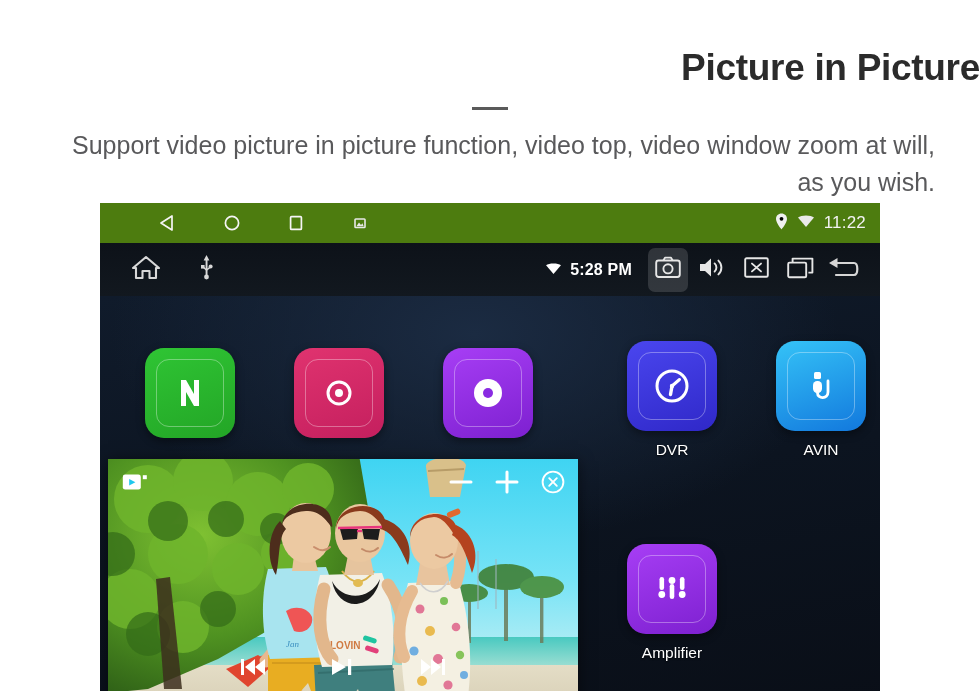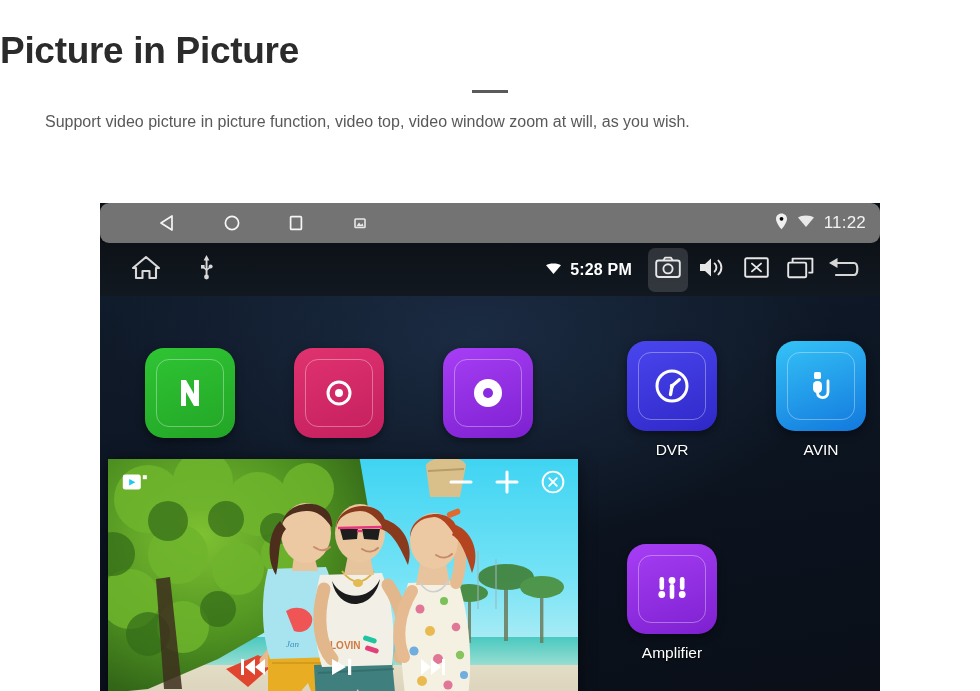--- a/index.html
+++ b/index.html
@@ -7,40 +7,40 @@
     width: 980px;
     height: 691px;
     background: #ffffff;
     font-family: "Liberation Sans", sans-serif;
     overflow: hidden;
   }
 
   
   .page-header {
     width: 980px;
-    padding-top: 30px;
-    text-align: left;
+    padding-top: 47px;
+    text-align: right;
   }
   .page-title {
     font-size: 37px;
     font-weight: bold;
     color: #2b2b2b;
     letter-spacing: -0.3px;
     line-height: 1.15;
   }
   .title-rule {
     width: 36px;
     height: 3px;
     background: #5a5a5a;
     margin: 17px auto 0 auto;
   }
   .page-subtitle {
     margin: 17px auto 0 auto;
     width: 890px;
-    font-size: 16px;
+    font-size: 25px;
     color: #59595b;
     line-height: 1.5;
     font-weight: 400;
   }
 
   
   .device-frame {
     position: absolute;
     left: 100px;
     top: 203px;
@@ -48,24 +48,23 @@
     height: 488px;
     overflow: hidden;
     background: #0a0f16;
   }
 
   
   .status-bar {
     position: absolute;
     left: 0; top: 0;
     width: 780px; height: 40px;
-    background: #737373;
+    background: #4d7c0f;
     display: flex;
     align-items: center;
-    border-radius: 9px;
   }
   .sysnav {
     display: flex;
     align-items: center;
     gap: 44px;
     margin-left: 58px;
   }
   .sysnav .nav-ico { width: 20px; height: 20px; display:block; }
   .status-right {
     position: absolute;

